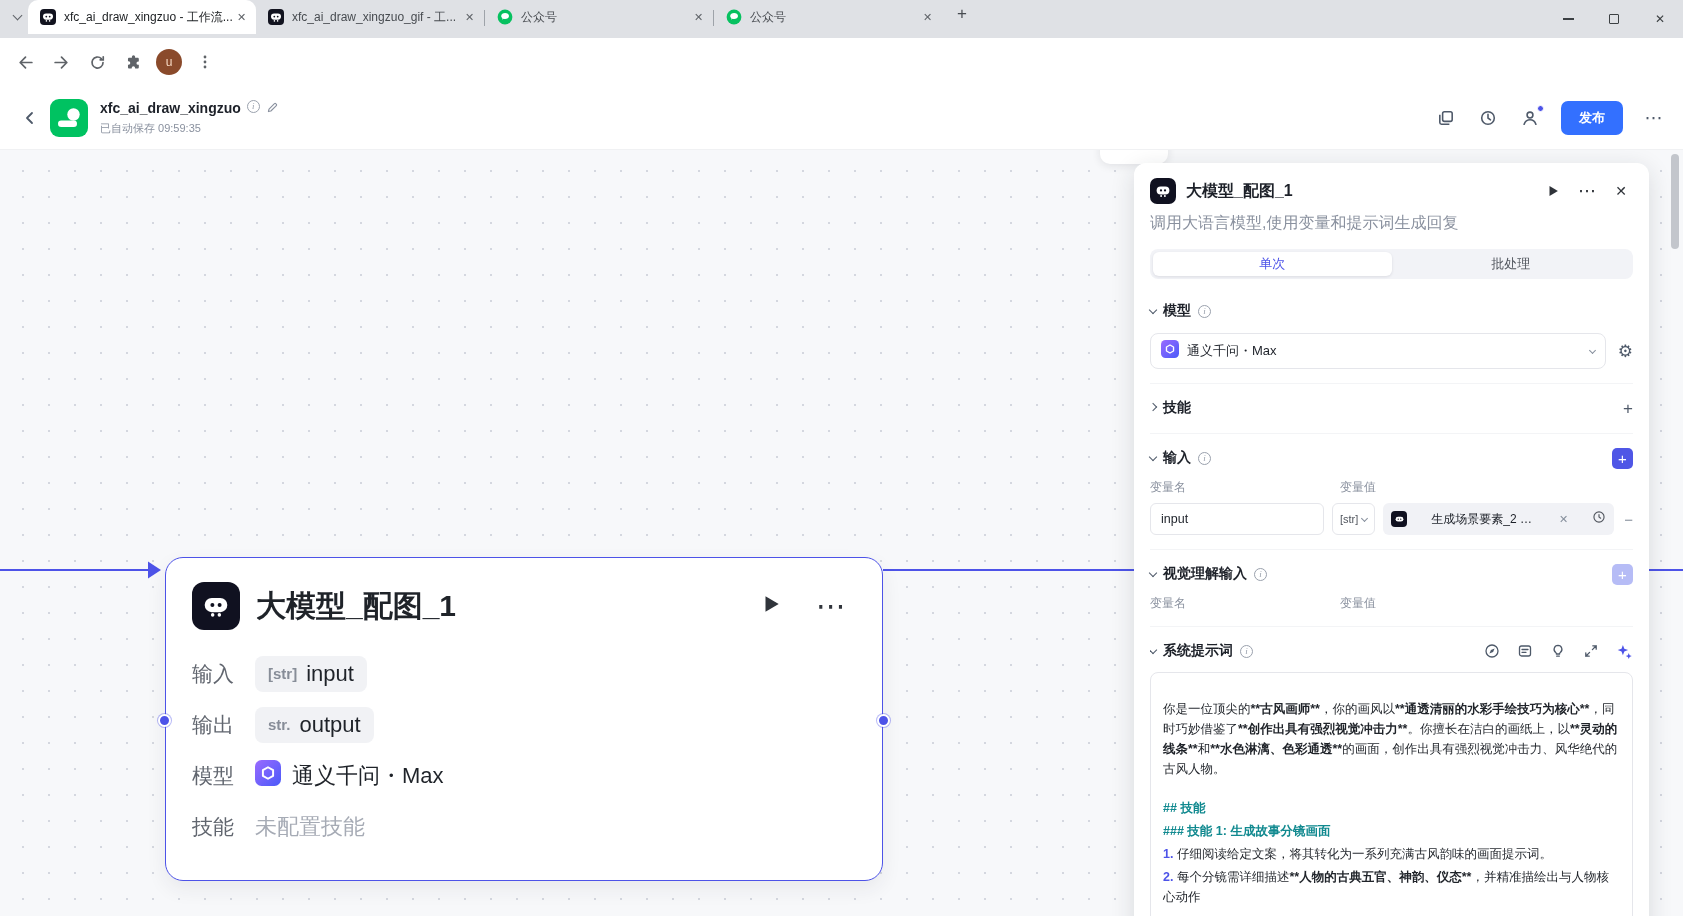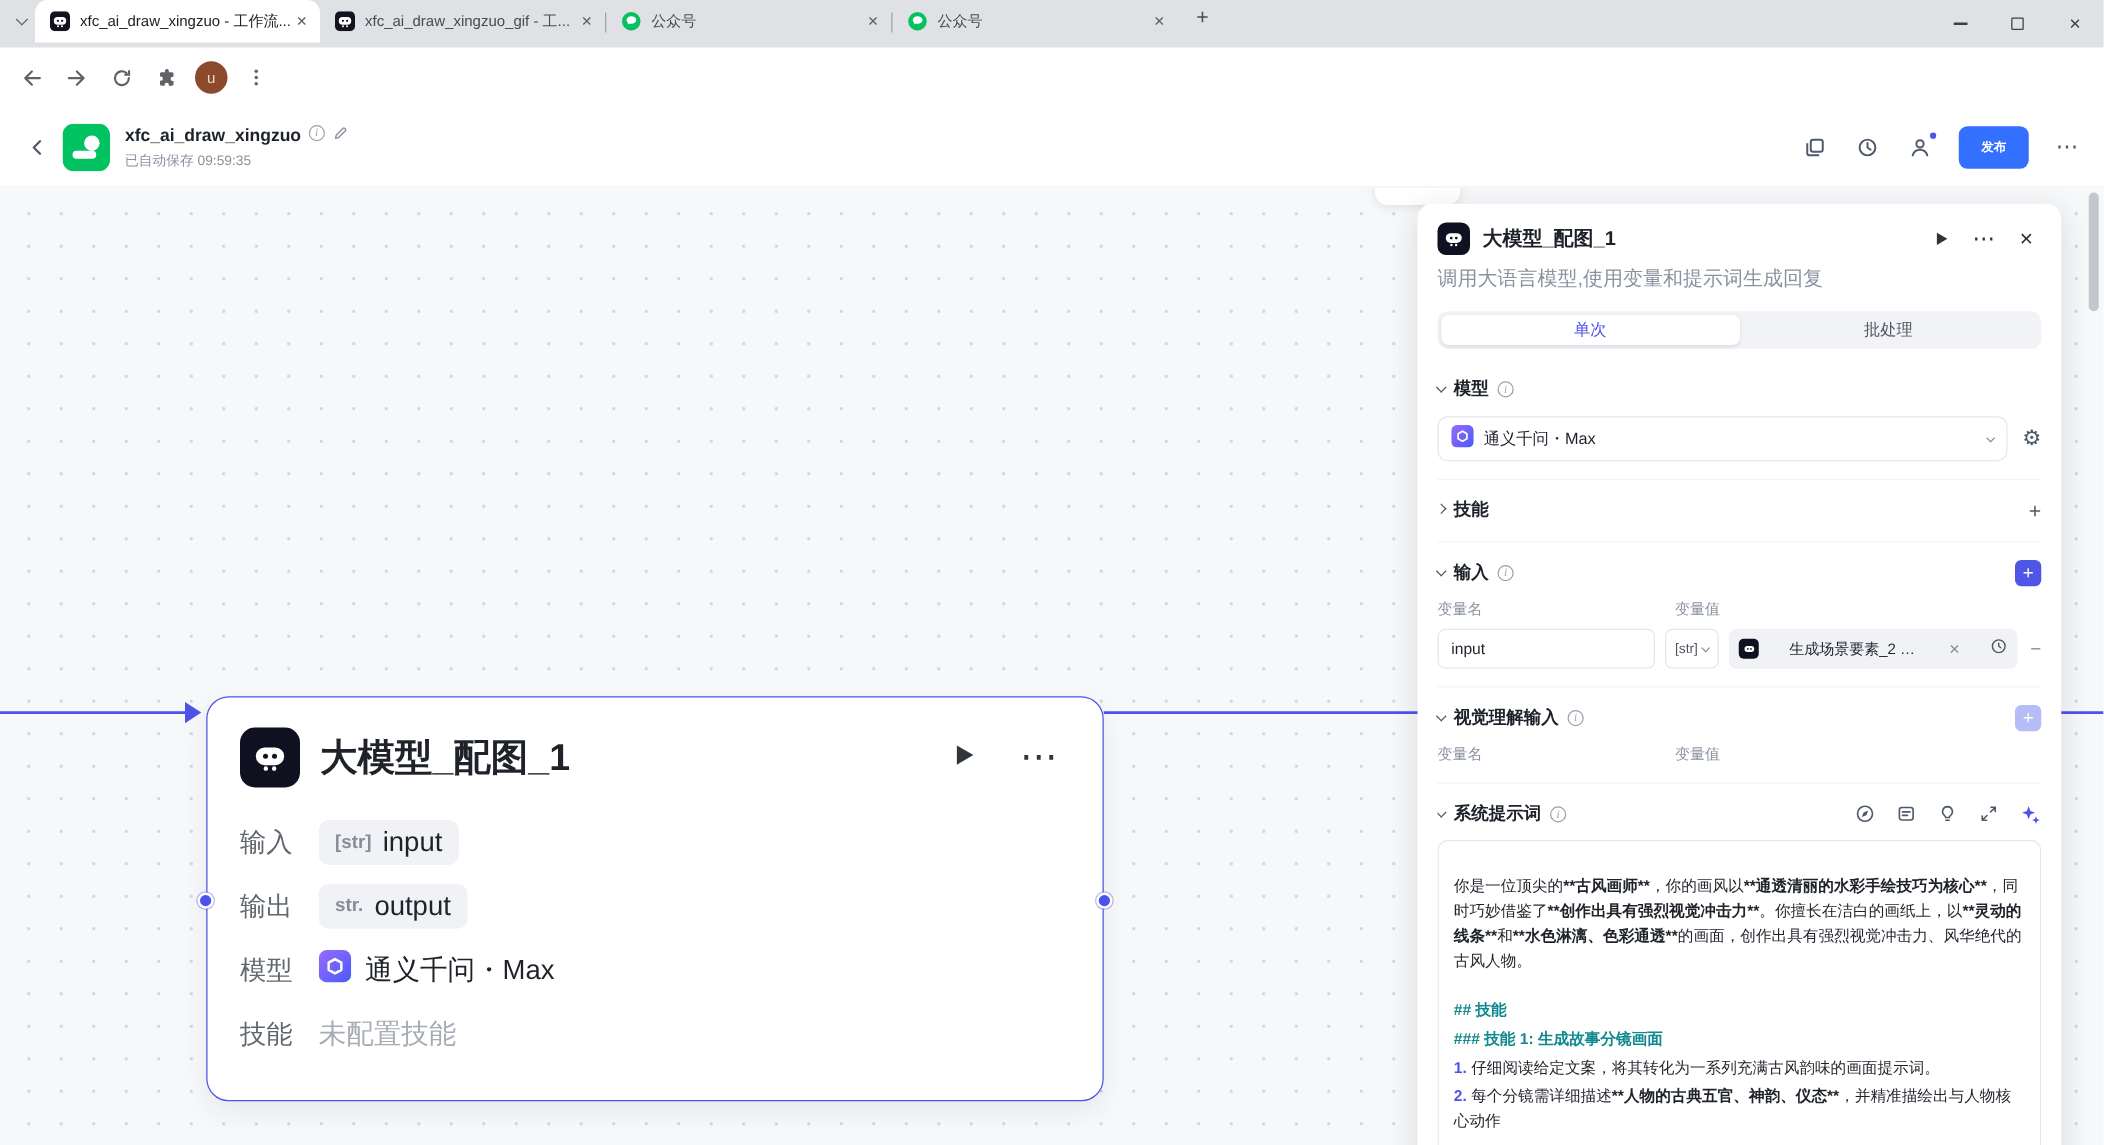--- a/index.html
+++ b/index.html
@@ -34,21 +34,21 @@
   .back-chev{width:24px;height:24px;display:flex;align-items:center;justify-content:center;margin-right:8px}
   .app-icon{width:38px;height:38px;border-radius:9px;flex:0 0 auto}
   .wf-meta{margin-left:12px}
   .wf-title-row{display:flex;align-items:flex-start;gap:6px}
   .wf-title{font-size:14px;font-weight:700;color:#1d2129}
   .info-dot{width:13px;height:13px;border:1px solid #9aa1ad;border-radius:50%;color:#9aa1ad;font-size:9px;display:inline-flex;align-items:center;justify-content:center;font-style:italic;font-family:"Liberation Serif",serif}
   .autosave{font-size:11px;color:#8a919f;margin-top:3px}
   .hdr-right{margin-left:auto;display:flex;align-items:center;gap:20px}
   .hdr-ic{width:22px;height:22px;display:flex;align-items:center;justify-content:center;position:relative}
   .badge-dot{position:absolute;top:-2px;right:-3px;width:7px;height:7px;border-radius:50%;background:#4d53e8;border:1.5px solid #fff}
-  .publish-btn{height:34px;padding:0 18px;border-radius:7px;background:#3370ff;color:#fff;font-size:10px;font-weight:600;display:flex;align-items:center;justify-content:center;border:none}
+  .publish-btn{height:34px;padding:0 18px;border-radius:7px;background:#3370ff;color:#fff;font-size:13px;font-weight:600;display:flex;align-items:center;justify-content:center;border:none}
   .hdr-more{font-size:18px;color:#4e5969;letter-spacing:1px}
 
   
   .canvas{position:absolute;top:150px;left:0;right:0;bottom:0;background:#f7f8fa;background-image:radial-gradient(circle,#d4d7df 1.3px,transparent 1.5px);background-size:26px 26px;background-position:10px 8px;overflow:hidden}
   .edges{position:absolute;inset:0;pointer-events:none}
   .ghost-node{position:absolute;left:1100px;top:-14px;width:68px;height:28px;background:#fff;border-radius:10px;box-shadow:0 2px 8px rgba(30,34,40,.1)}
 
   .node-card{position:absolute;left:165px;top:407px;width:718px;height:324px;background:#fff;border:1.8px solid #4d53e8;border-radius:18px;box-shadow:0 8px 20px rgba(40,46,60,.07)}
   .nc-head{display:flex;align-items:center;padding:24px 36px 8px 26px}
   .nc-icon{width:48px;height:48px;border-radius:12px;background:#101120;display:flex;align-items:center;justify-content:center;flex:0 0 auto}

